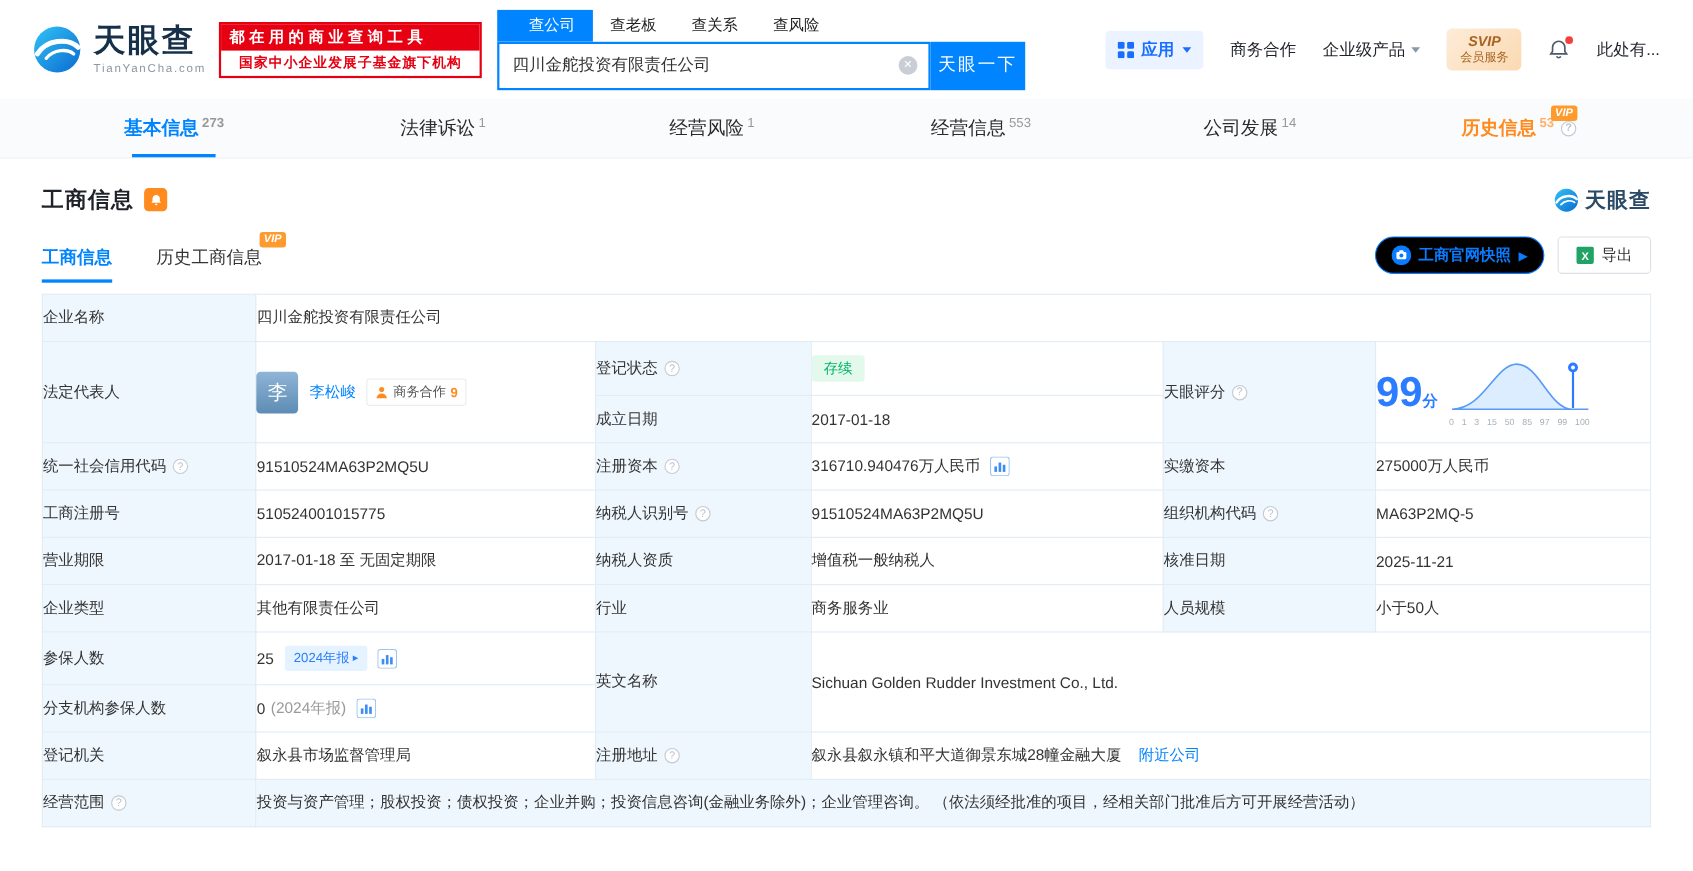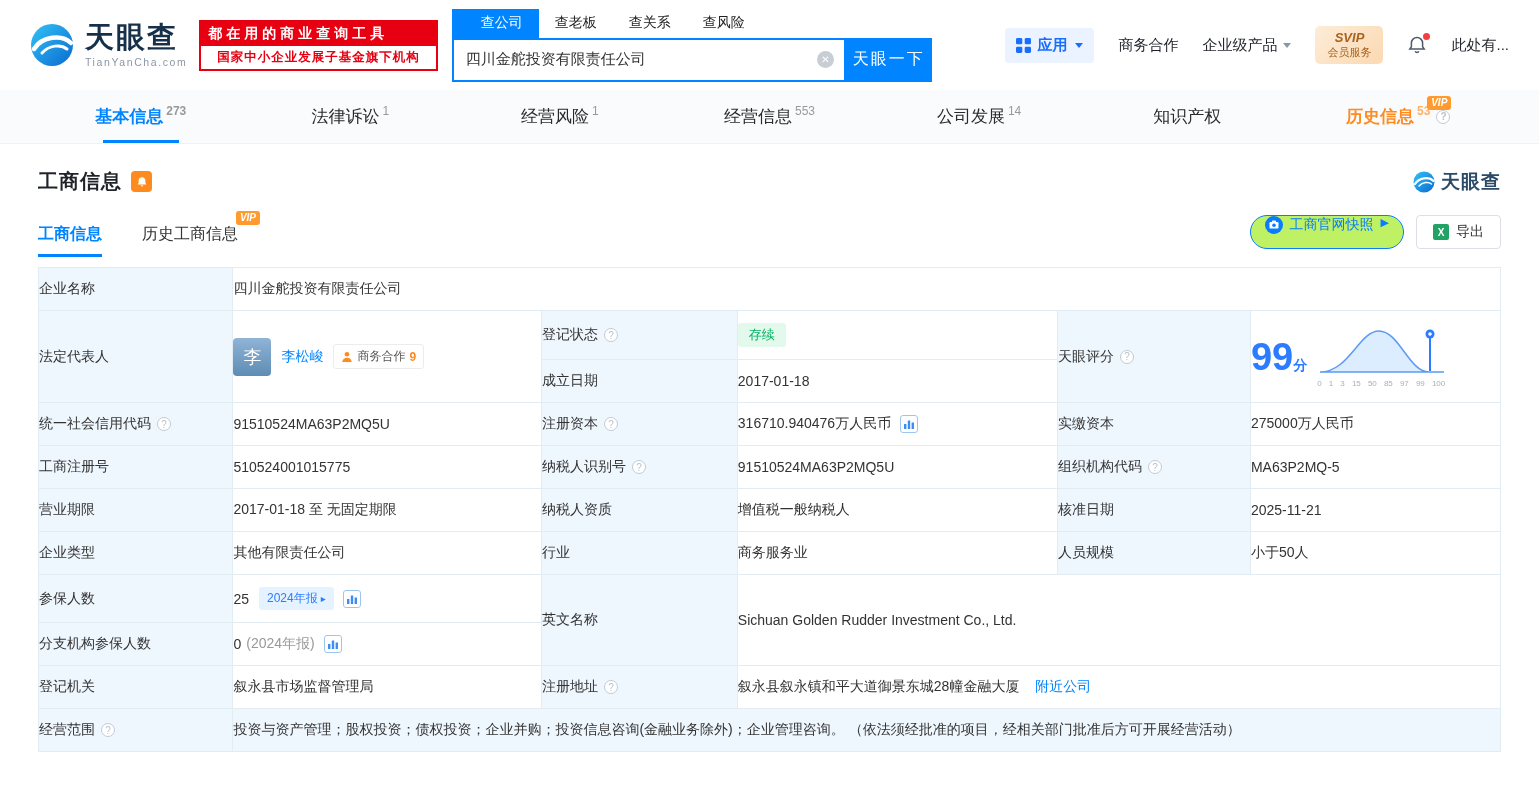--- a/index.html
+++ b/index.html
@@ -61,21 +61,21 @@
   .sec-logo { margin-left:auto; display:flex; align-items:center; gap:5px; }
   .sec-logo-t { font-size:19px; font-weight:bold; color:#2b4a66; letter-spacing:1px; }
 
   .subrow { display:flex; align-items:flex-end; margin-top:20px; }
   .subtabs { display:flex; gap:40px; }
   .stab2 { font-size:16px; color:#333; padding-bottom:12px; position:relative; cursor:pointer; }
   .stab2.active { color:#0084ff; font-weight:bold; }
   .stab2.active::after { content:""; position:absolute; left:0; right:0; bottom:0; height:3px; background:#0084ff; }
   .stab2 .viptag { position:absolute; top:-13px; right:-22px; }
   .subactions { margin-left:auto; display:flex; gap:12px; align-items:center; padding-bottom:8px; }
-  .snap-btn { display:flex; align-items:flex-start; gap:7px; border:1px solid #0a7cff; color:#0a7cff; border-radius:18px; height:34px; padding:0 14px; background:#bef264; font-size:14px; cursor:pointer; font-family:inherit; }
+  .snap-btn { display:flex; align-items:center; gap:7px; border:1px solid #0a7cff; color:#0a7cff; border-radius:18px; height:34px; padding:0 14px; background:#000000; font-size:14px; cursor:pointer; font-family:inherit;font-weight:bold; }
   .snap-arrow { font-size:11px; }
   .exp-btn { display:flex; align-items:center; gap:7px; border:1px solid #dcdfe6; border-radius:4px; height:34px; padding:0 16px; background:#fff; font-size:14px; color:#333; cursor:pointer; font-family:inherit; }
 
   
   table.info { width:100%; border-collapse:collapse; margin-top:10px; table-layout:fixed; }
   .info td { border:1px solid #e2ecf3; font-size:14px; padding:12px 0; color:#333; vertical-align:middle; }
   .info td.lbl { background:#eff7fe; }
   .info tr.last td { background:#eff7fe; }
   .lblwrap { display:inline-flex; align-items:center; }
   .cellflex { display:flex; align-items:center; }
@@ -181,24 +181,20 @@
     <span>经营风险</span>
     <span class="cnt">1</span>
   </div>
   <div class="mtab">
     <span>经营信息</span>
     <span class="cnt">553</span>
   </div>
   <div class="mtab">
     <span>公司发展</span>
     <span class="cnt">14</span>
-  </div>
-  <div class="mtab">
-    <span>知识产权</span>
-    <span class="cnt"></span>
   </div>
   <div class="mtab hist">
     <span>历史信息</span>
     <span class="cnt">53</span>
     <span class="viptag">VIP</span>
     <span class="q"></span>
   </div>
 </nav>
 
 <main class="content">

